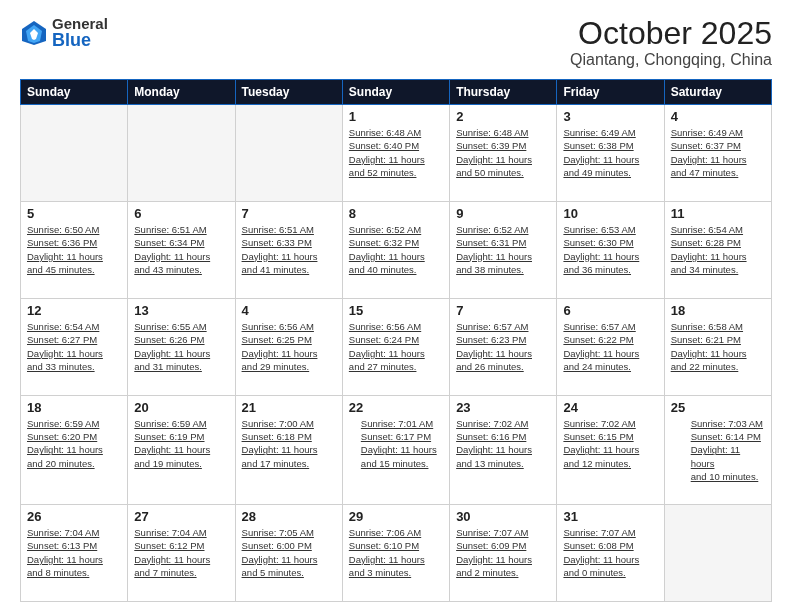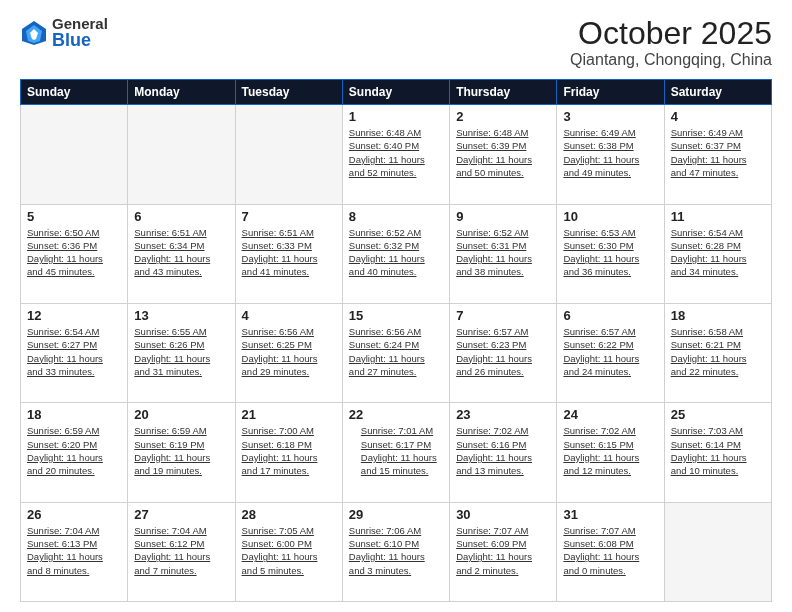--- a/index.html
+++ b/index.html
@@ -309,21 +309,21 @@
           </td>
           <td>
             <div class="day-number">24</div>
             <div class="day-info" style="white-space: pre-line;">Sunrise: 7:02 AM
 Sunset: 6:15 PM
 Daylight: 11 hours
 and 12 minutes.</div>
           </td>
           <td>
             <div class="day-number">25</div>
-            <div class="day-info" style="white-space: pre-line;">Sunrise: 7:03 AM
+            <div class="day-info" style="white-space: pre-line; margin-left: 20px;">Sunrise: 7:03 AM
 Sunset: 6:14 PM
 Daylight: 11 hours
 and 10 minutes.</div>
           </td>
         </tr>
         <tr>
           <td>
             <div class="day-number">26</div>
             <div class="day-info" style="white-space: pre-line;">Sunrise: 7:04 AM
 Sunset: 6:13 PM

